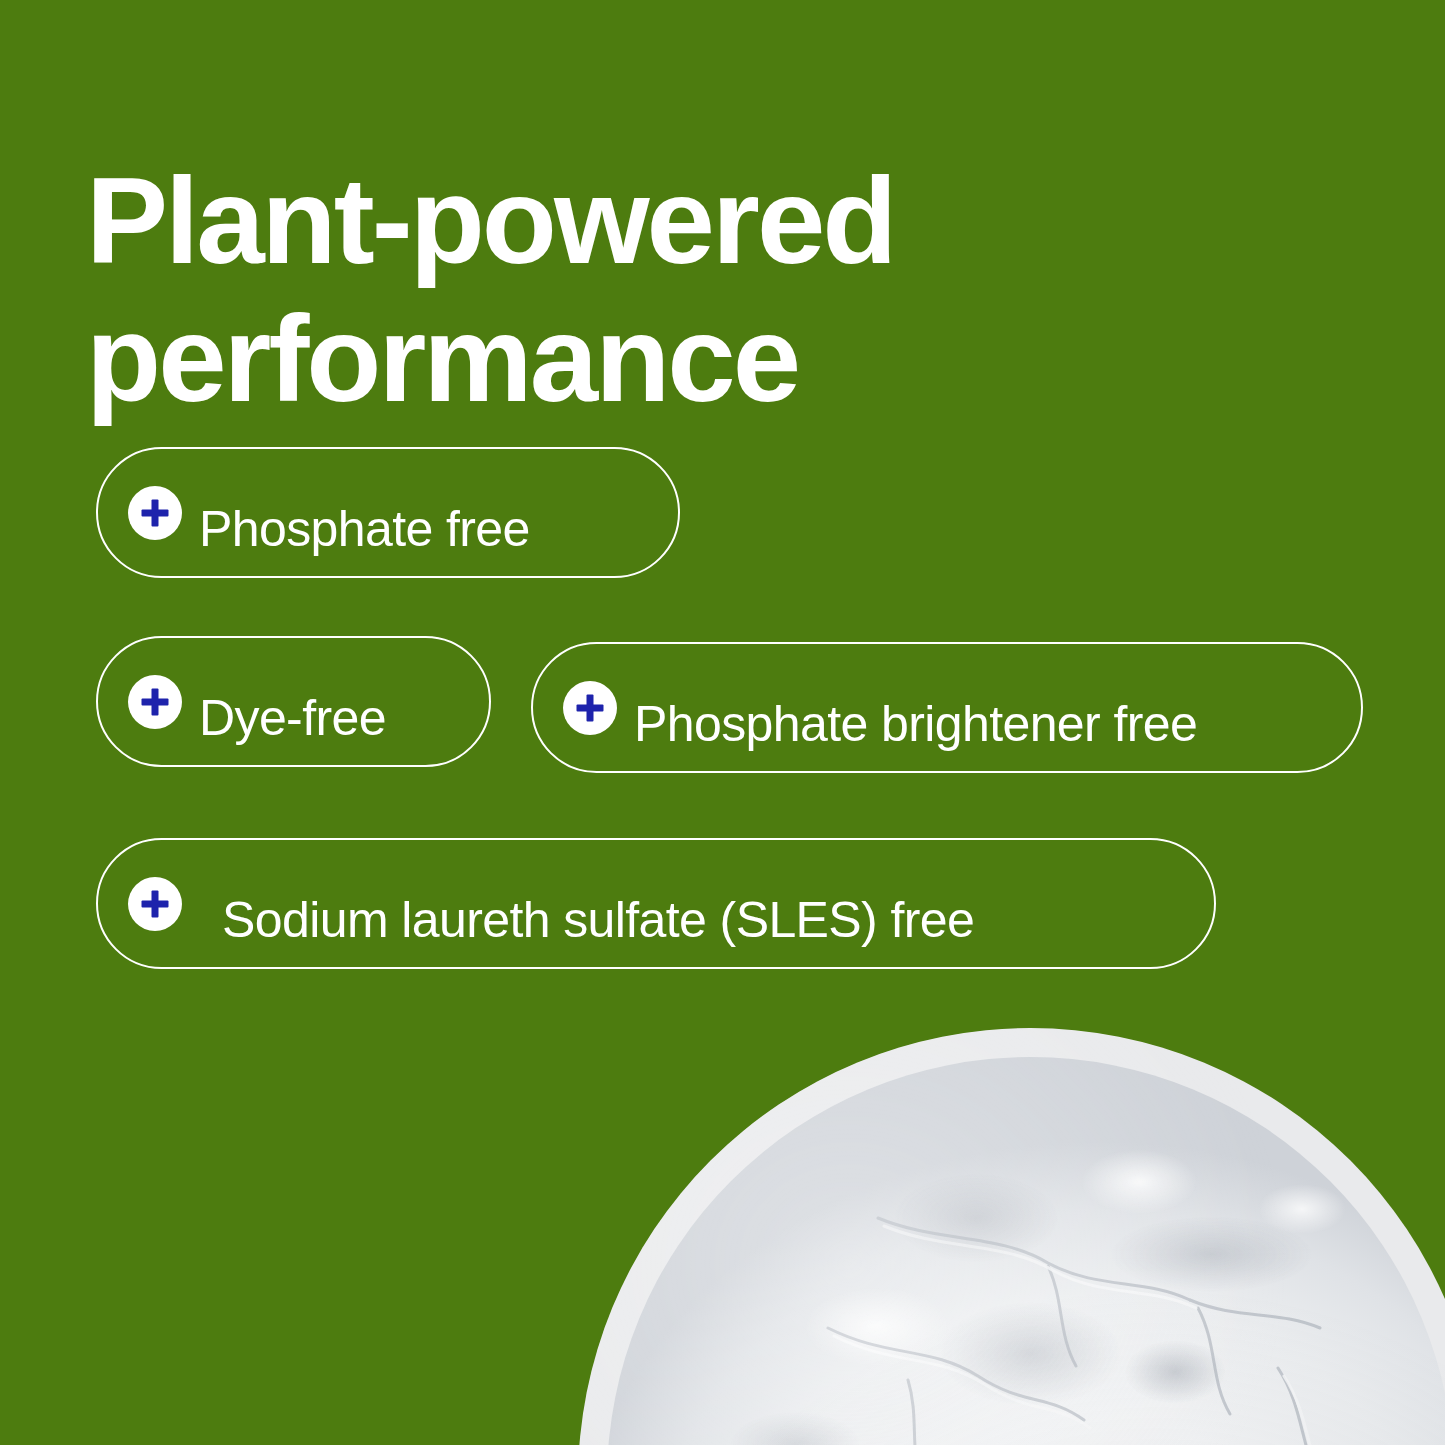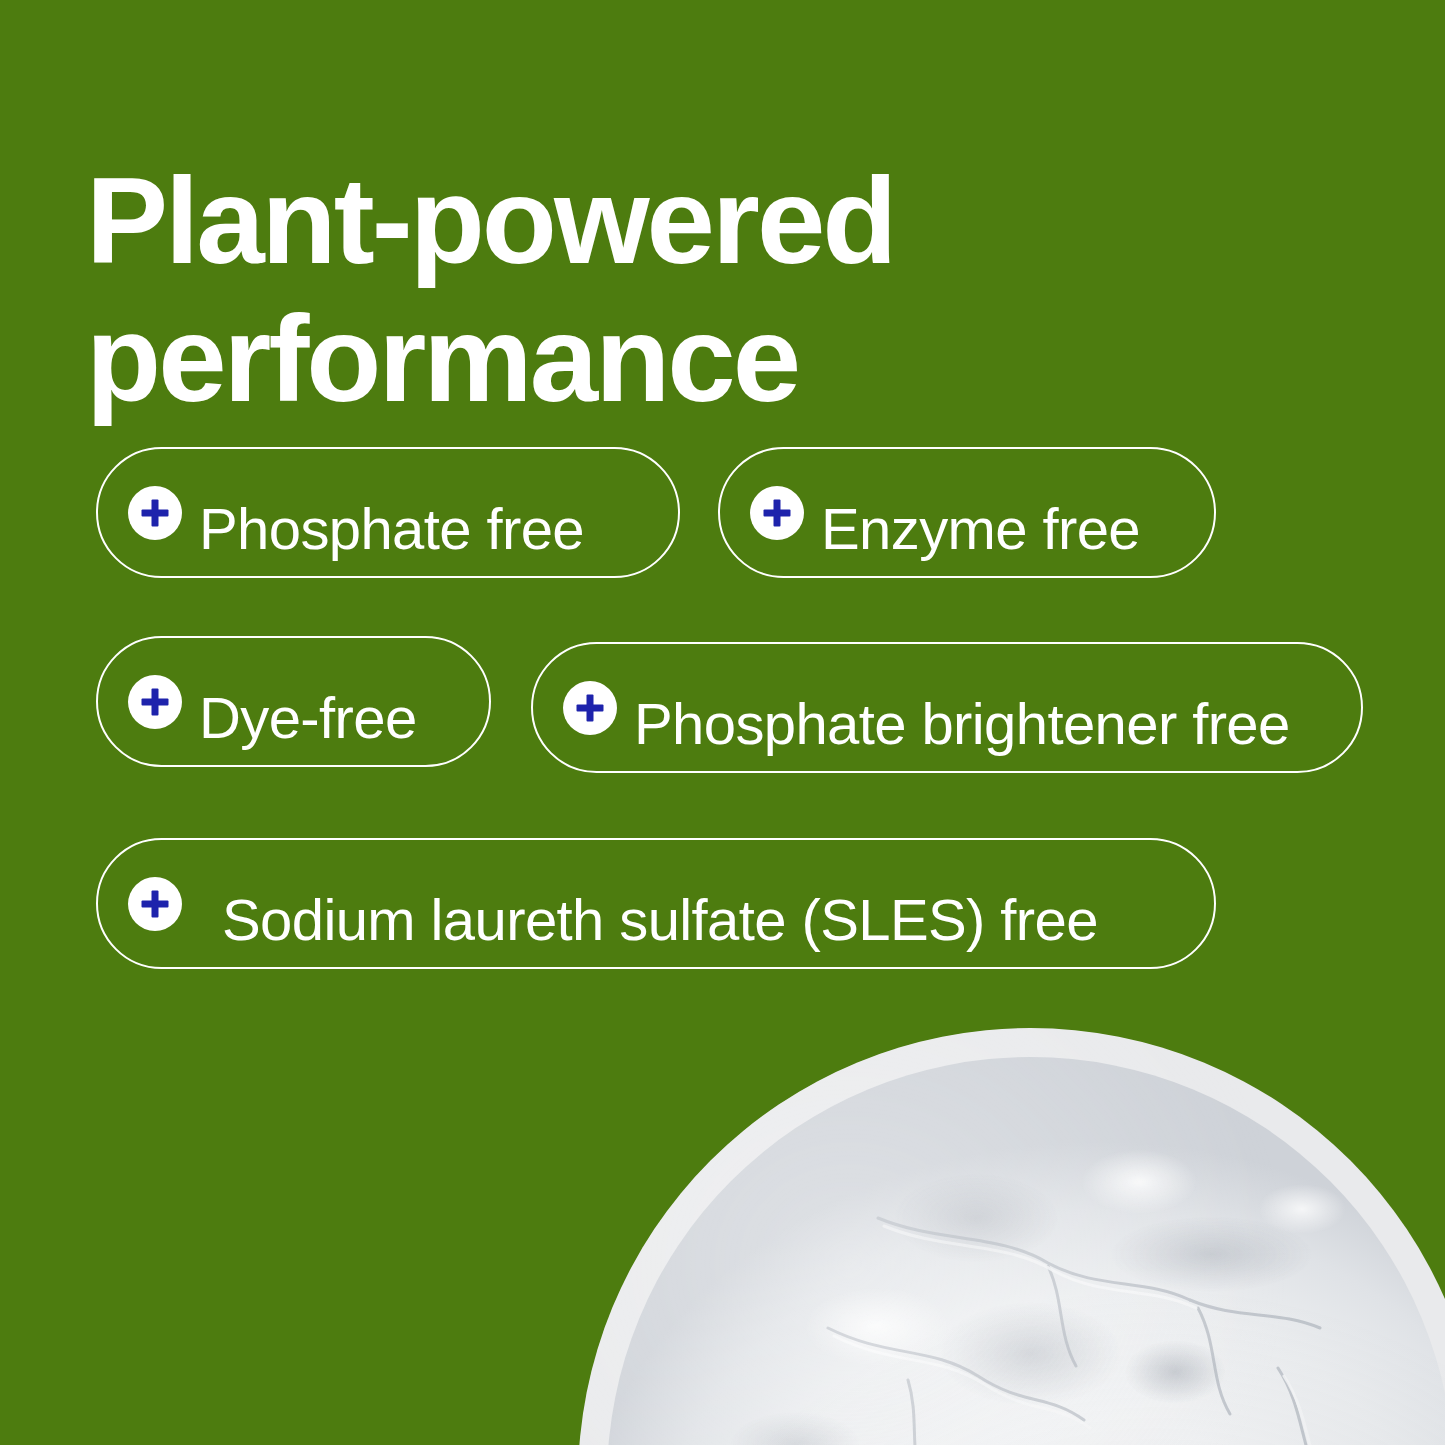--- a/index.html
+++ b/index.html
@@ -82,21 +82,21 @@
   .pill-icon::after {    
     left: 50%;
     top: 50%;
     width: 27px;
     height: 7px;
     transform: translate(-50%, -50%);
   }
 
   .pill-label {
     color: #ffffff;
-    font-size: 58px;
+    font-size: 50px;
     font-weight: 400;
     line-height: 1;
     letter-spacing: -0.6px;
     white-space: nowrap;
     padding-bottom: 3px;
     margin-top: 36px;
   }
 
   
   #pill-0 { left: 96px;  top: 447px; width: 584px; }
@@ -198,24 +198,20 @@
   <h1 id="headline">Plant-powered
 performance</h1>
 
   <div id="pill-area">
 
     <div class="pill" id="pill-0">
       <span class="pill-icon"></span>
       <span class="pill-label">Phosphate free</span>
     </div>
 
-    <div class="pill" id="pill-1">
-      <span class="pill-icon"></span>
-      <span class="pill-label">Enzyme free</span>
-    </div>
 
     <div class="pill" id="pill-2">
       <span class="pill-icon"></span>
       <span class="pill-label">Dye-free</span>
     </div>
 
     <div class="pill" id="pill-3">
       <span class="pill-icon"></span>
       <span class="pill-label">Phosphate brightener free</span>
     </div>

